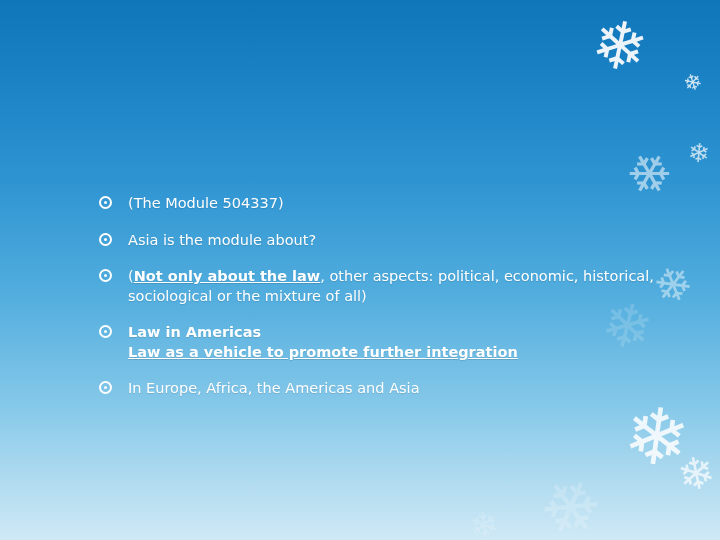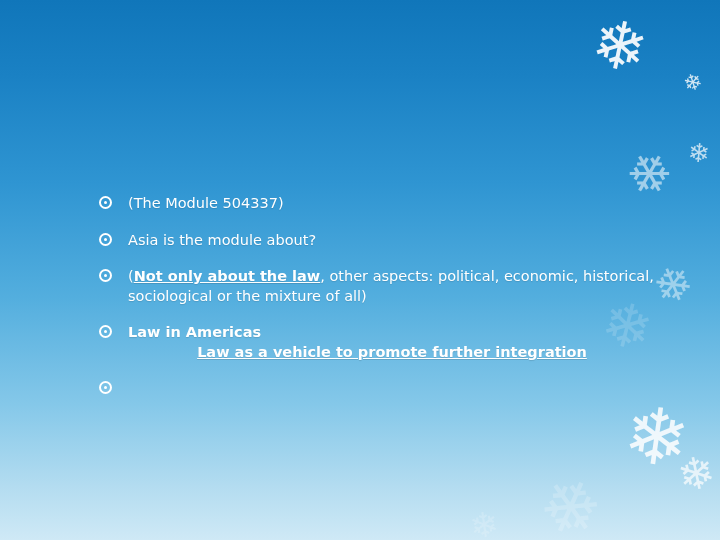--- a/index.html
+++ b/index.html
@@ -88,21 +88,21 @@
     width: 3px;
     height: 3px;
     margin-left: -1.5px;
     margin-top: -1.5px;
     background: #ffffff;
     border-radius: 50%;
   }
 
   .b { font-weight: bold; }
   .bu { font-weight: bold; text-decoration: underline; }
-  .line2 { display: block; text-align: center; }
+  .line2 { display: block; }
 </style>
 </head>
 <body>
 
 <div class="slide">
 
   <div id="flake-layer">
       <span class="flake" style="left: 592px; top: 14px; font-size: 66px; opacity: 0.92; transform: rotate(12deg);">❄</span>
       <span class="flake" style="left: 684px; top: 72px; font-size: 22px; opacity: 0.8; transform: rotate(-18deg);">❄</span>
       <span class="flake" style="left: 626px; top: 148px; font-size: 54px; opacity: 0.55; transform: rotate(30deg);">❄</span>
@@ -114,16 +114,16 @@
       <span class="flake" style="left: 540px; top: 472px; font-size: 72px; opacity: 0.2; transform: rotate(24deg);">❄</span>
       <span class="flake" style="left: 470px; top: 508px; font-size: 34px; opacity: 0.18; transform: rotate(-8deg);">❄</span>
     </div>
 
 
   <ul class="body-list" id="bullet-list">
       <li class="bullet-row"><span class="bullet-mark"></span><span><span>(The Module 504337)</span></span></li>
       <li class="bullet-row"><span class="bullet-mark"></span><span><span>Asia is the module about?</span></span></li>
       <li class="bullet-row"><span class="bullet-mark"></span><span><span>(</span><span class="bu">Not only about the law</span><span>, other aspects: political, economic, historical, sociological or the mixture of all)</span></span></li>
       <li class="bullet-row"><span class="bullet-mark"></span><span><span class="b">Law in Americas</span><span class="bu line2">Law as a vehicle to promote further integration</span></span></li>
-      <li class="bullet-row"><span class="bullet-mark"></span></li>
+      <li class="bullet-row"><span class="bullet-mark"></span><span><span>In Europe, Africa, the Americas and Asia</span></span></li>
     </ul>
 
 </div>
 
 </body></html>

